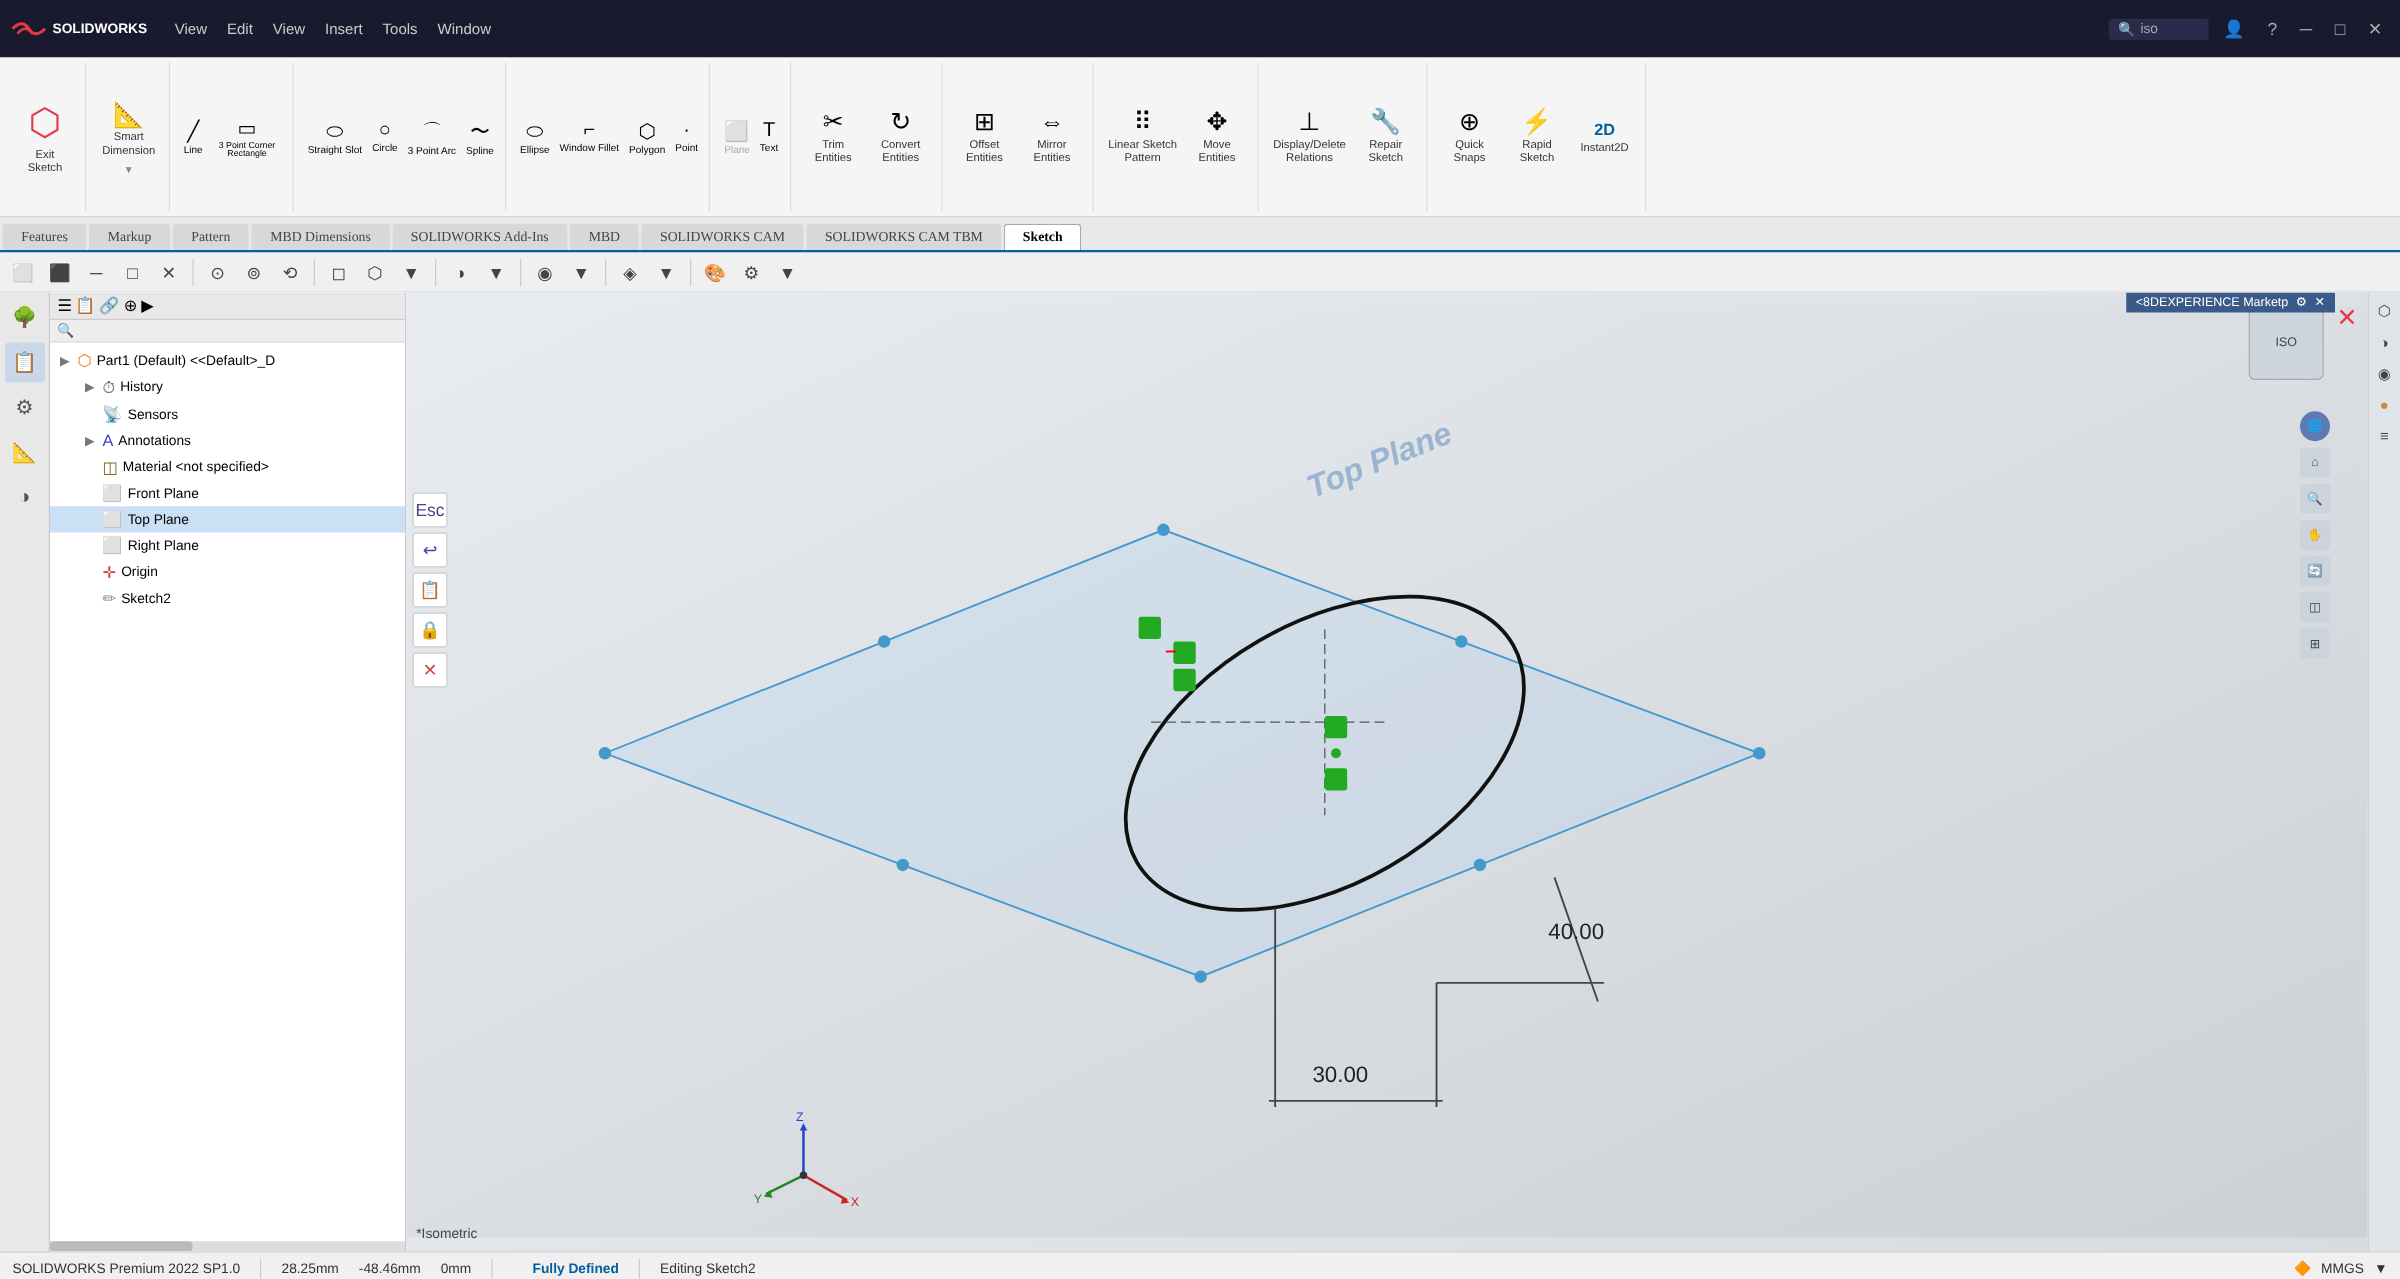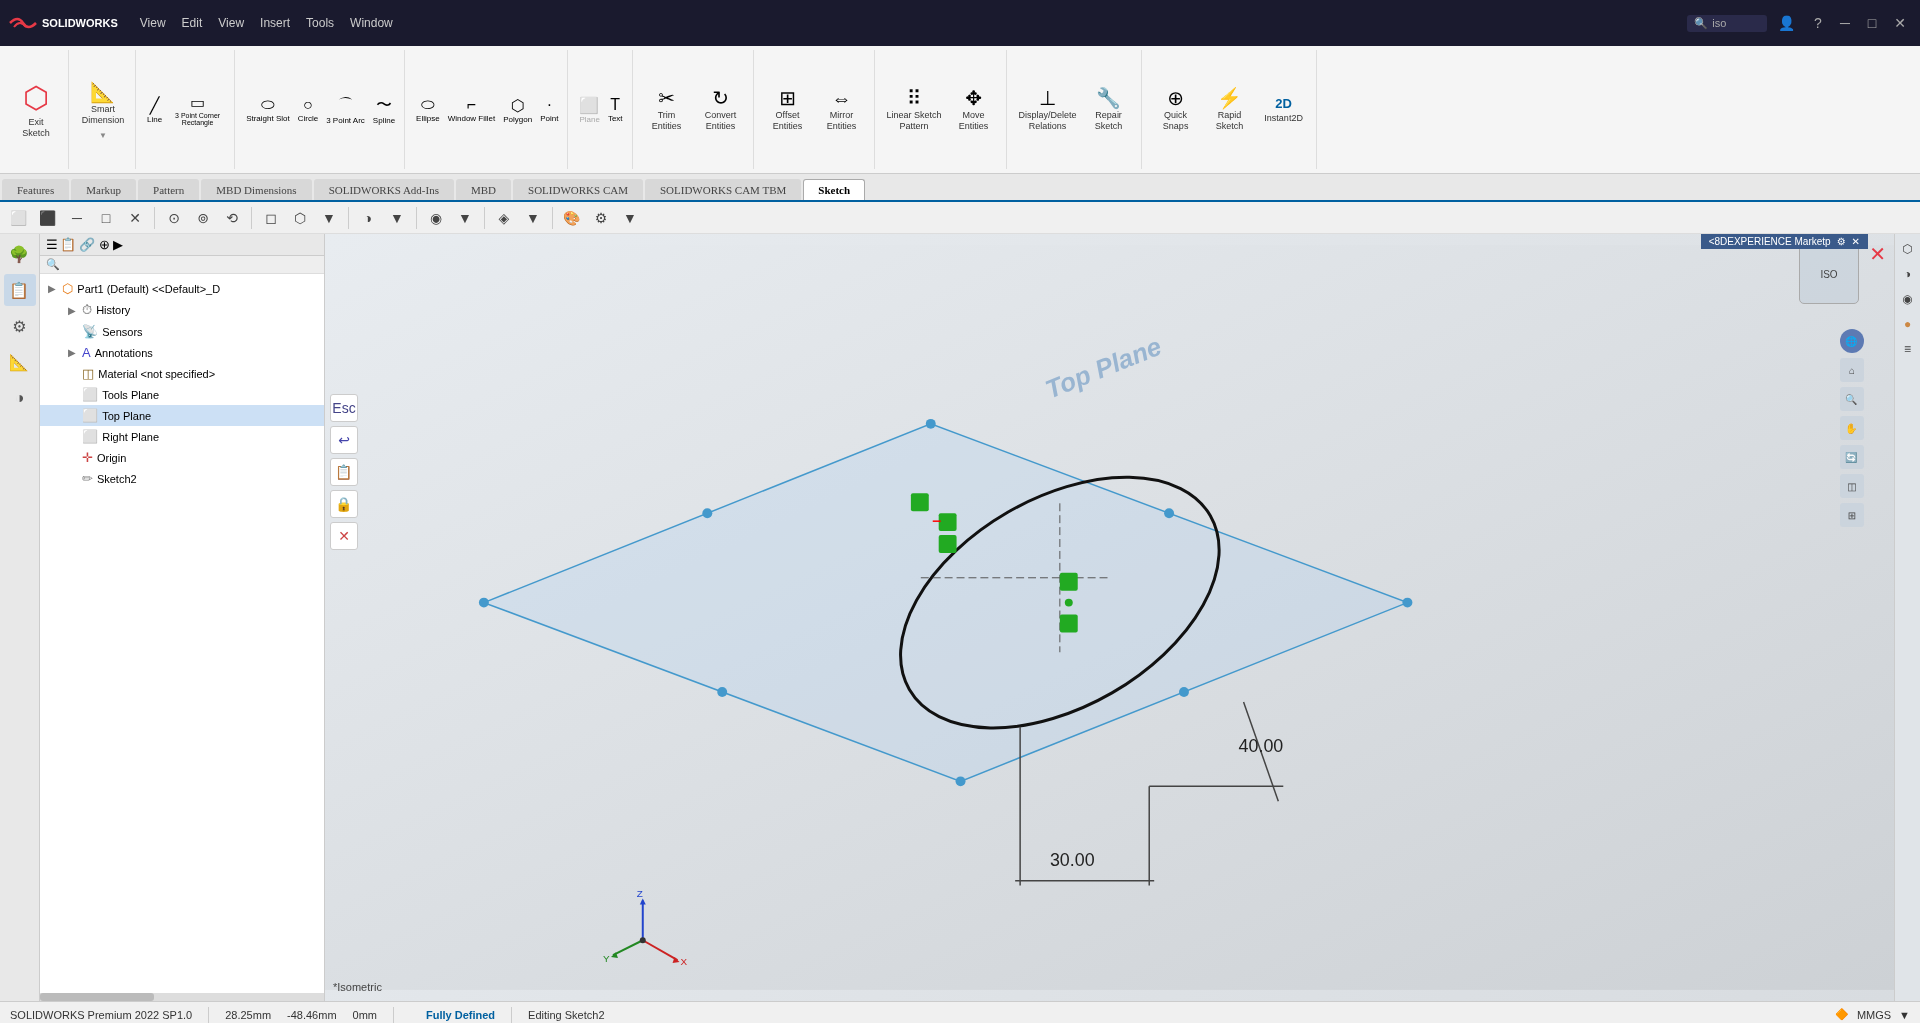--- a/index.html
+++ b/index.html
@@ -555,21 +555,21 @@
         <div class="tree-indent"></div>
         <div class="tree-expand" style="visibility:hidden;">▶</div>
         <div class="icon" style="color:#886622;">◫</div>
         <div class="label">Material &lt;not specified&gt;</div>
       </div>
 
       <div class="tree-item">
         <div class="tree-indent"></div>
         <div class="tree-expand" style="visibility:hidden;">▶</div>
         <div class="icon" style="color:#4488cc;">⬜</div>
-        <div class="label">Tools Plane</div>
+        <div class="label">Front Plane</div>
       </div>
 
       <div class="tree-item selected">
         <div class="tree-indent"></div>
         <div class="tree-expand" style="visibility:hidden;">▶</div>
         <div class="icon" style="color:#4488cc;">⬜</div>
         <div class="label">Top Plane</div>
       </div>
 
       <div class="tree-item">

